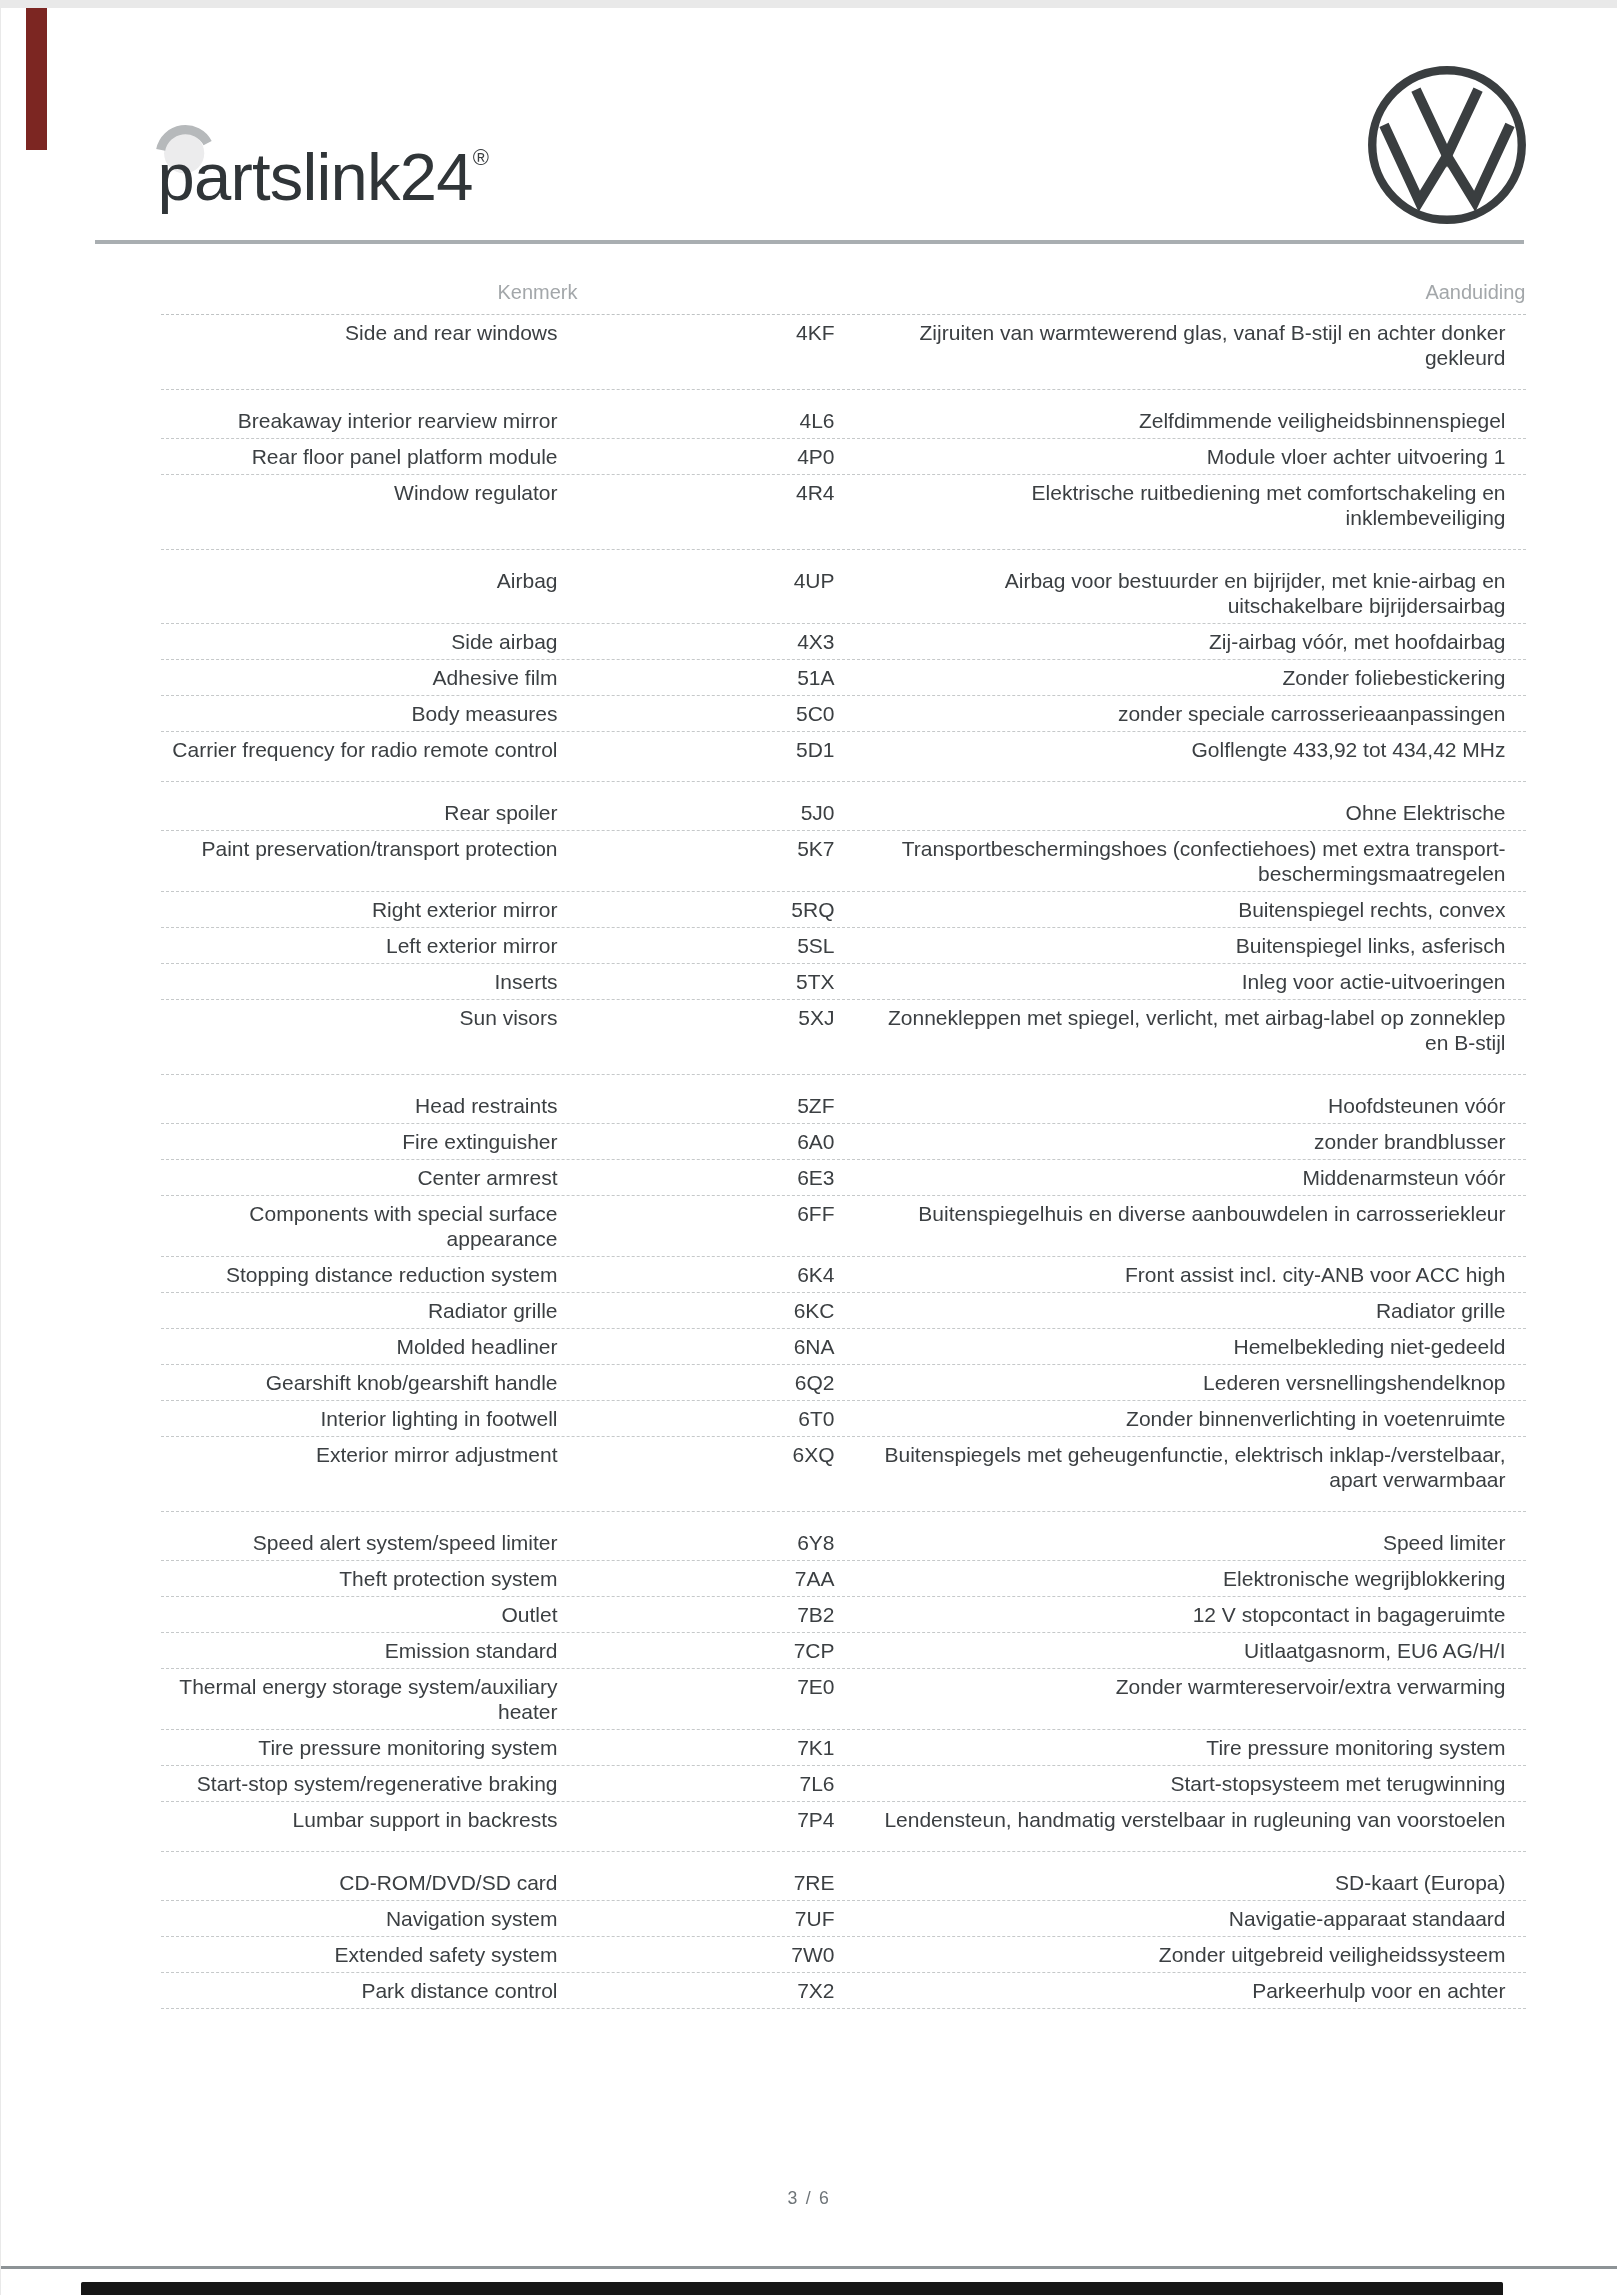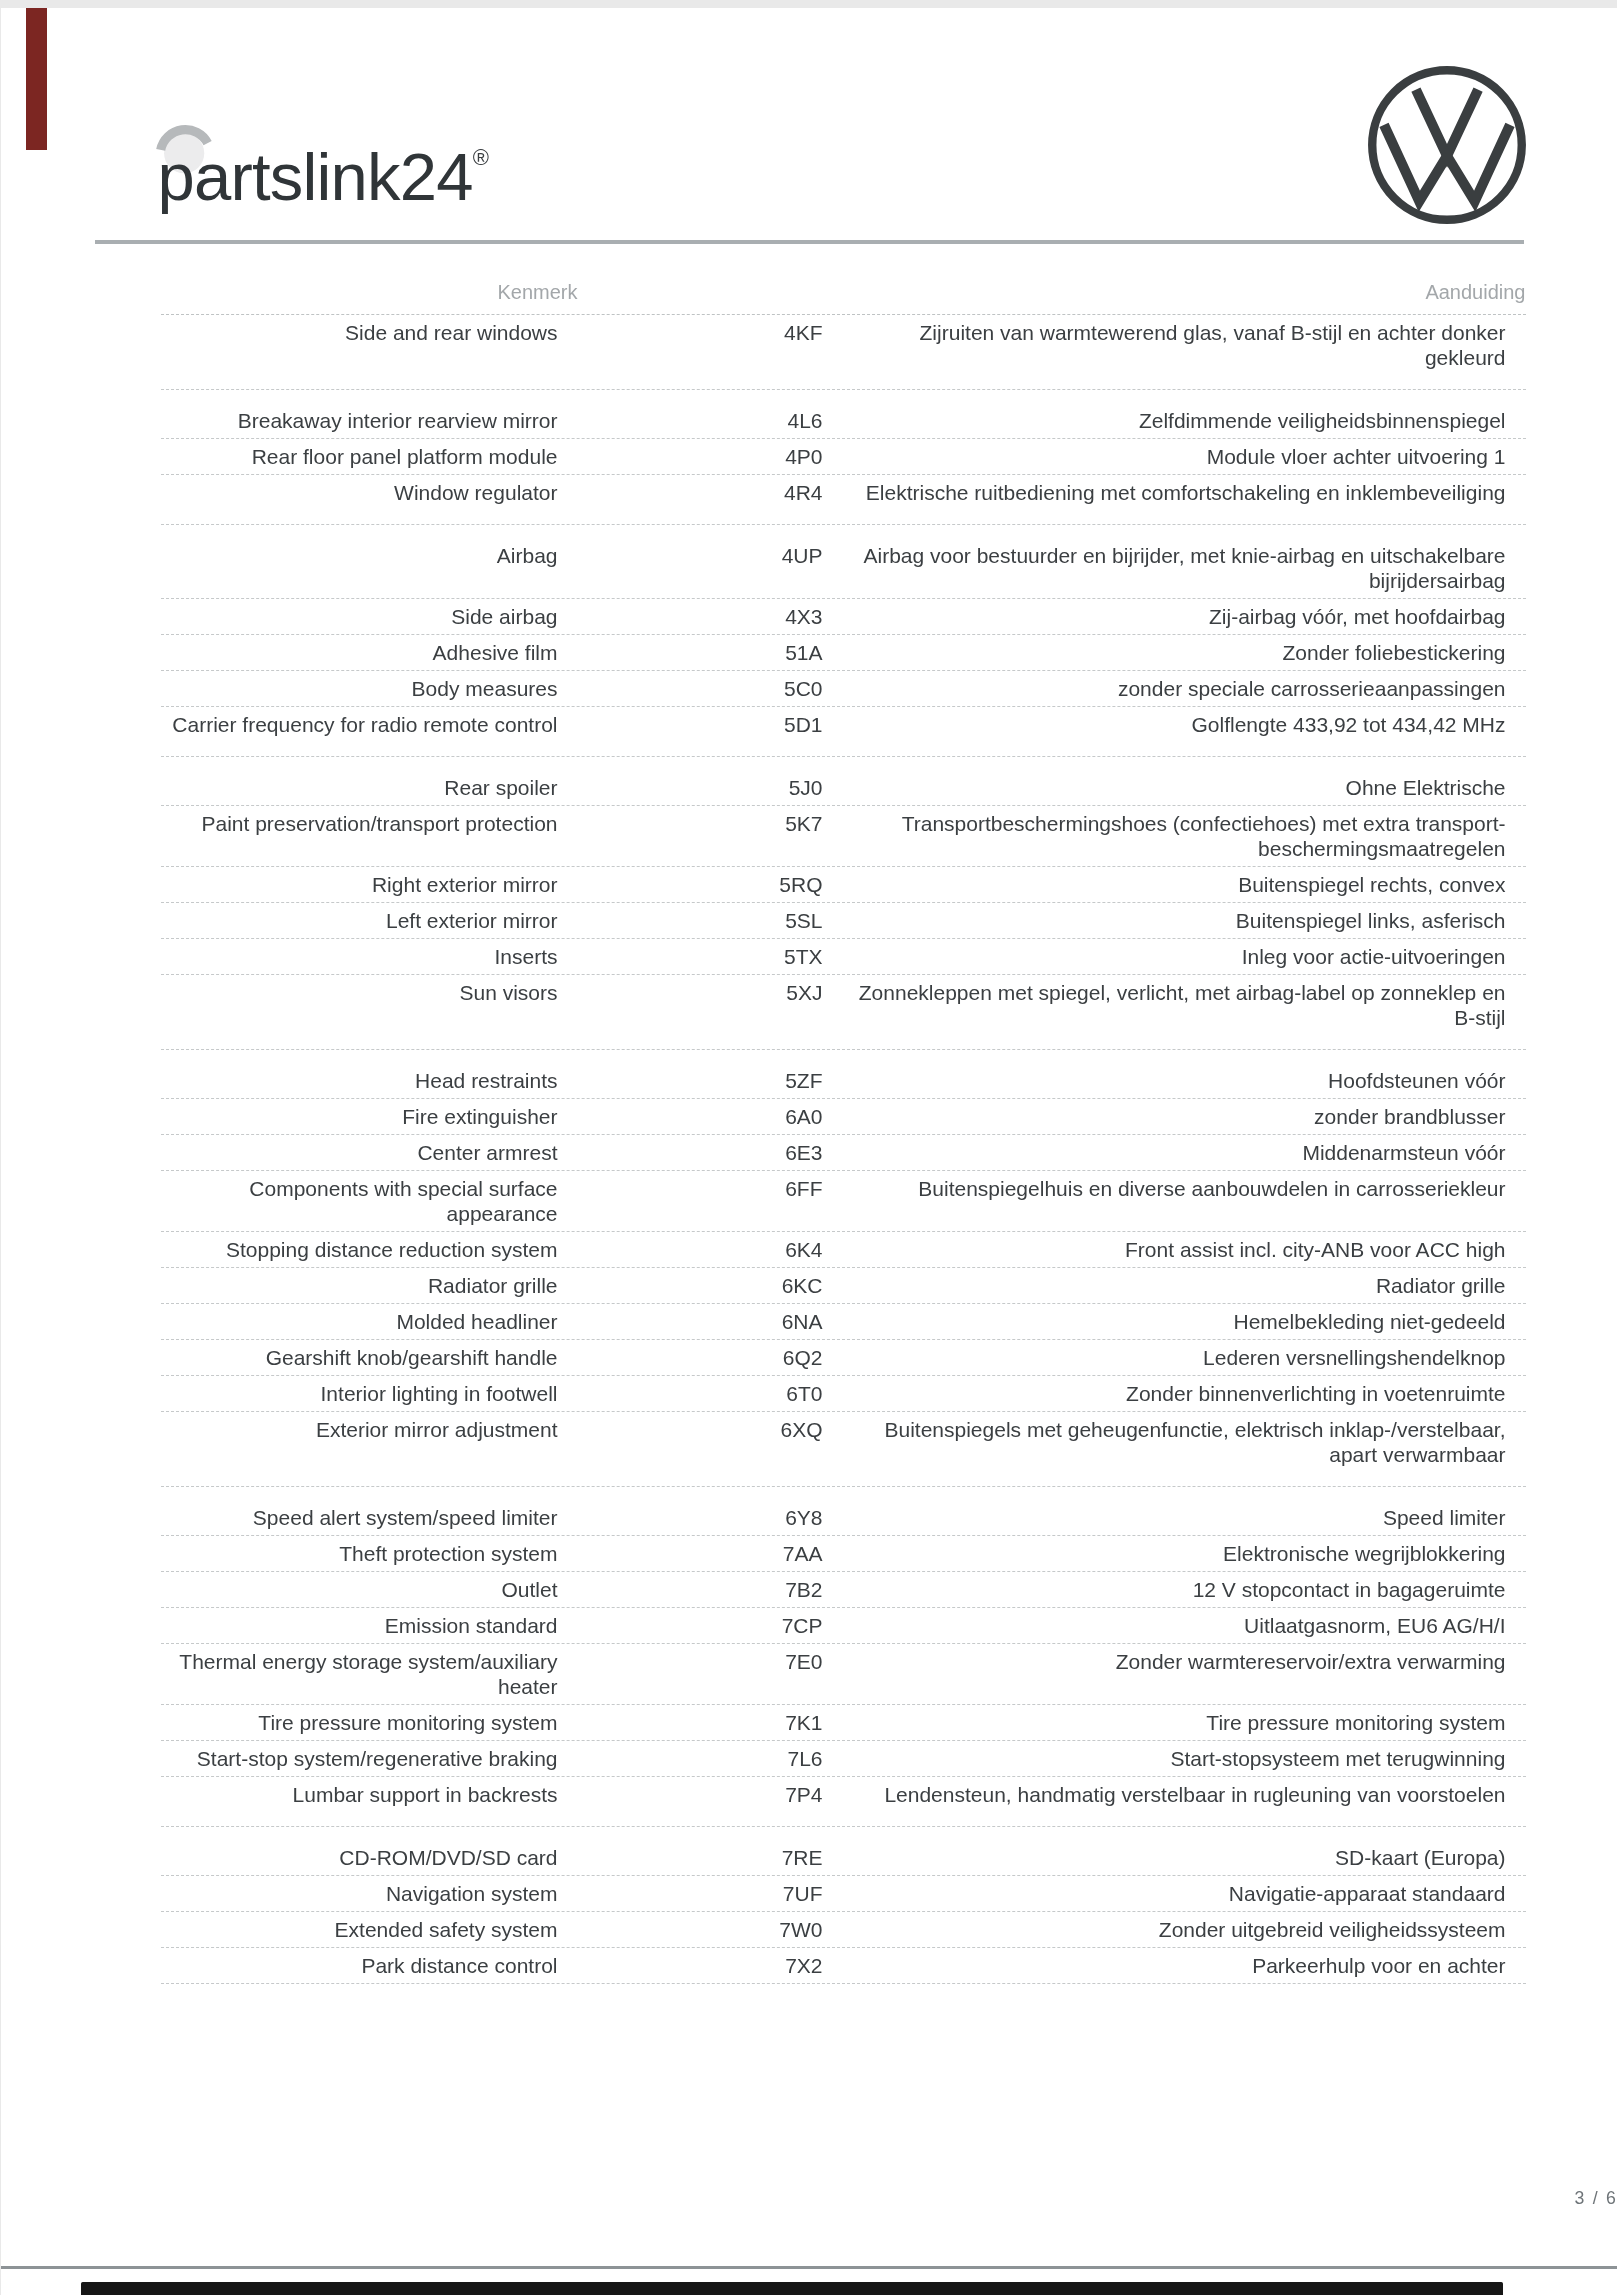--- a/index.html
+++ b/index.html
@@ -25,29 +25,30 @@
   
   .tbl{position:absolute;left:160px;top:268px;width:1365px;text-align:right;}
   .thead{
     display:grid;grid-template-columns:417px 265px 1fr;
     color:#a3a7aa;font-size:20px;padding:5px 0 10px 0;
     border-bottom:0.8px dashed #bfc3c4;
   }
   .row{
     display:grid;grid-template-columns:417px 265px 1fr;
     border-bottom:0.8px dashed #c6c9ca;
+    gap:12px;
   }
   .cell{
     padding:5px 20px 5px 0;font-size:21px;line-height:25px;color:#3b3f42;
   }
   .row.gap .cell{padding-top:18.5px;}
   .row.gap-after .cell{padding-bottom:18.5px;}
   
   .page-number{
-    position:absolute;left:0;top:2180px;width:1617px;text-align:right;
+    position:absolute;left:0;top:2180px;width:1617px;text-align:center;
     font-size:17.7px;color:#6e7478;letter-spacing:1.7px;
   }
 </style>
 </head>
 <body>
 
 <div class="page">
 
   <div class="red-artifact"></div>
 

